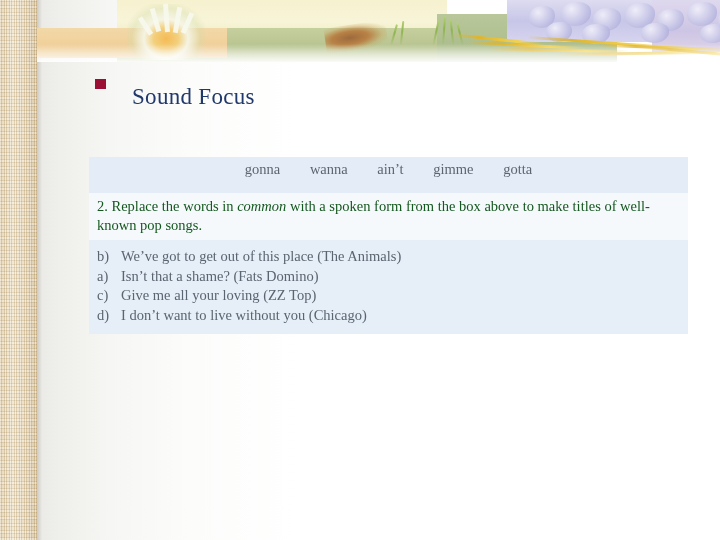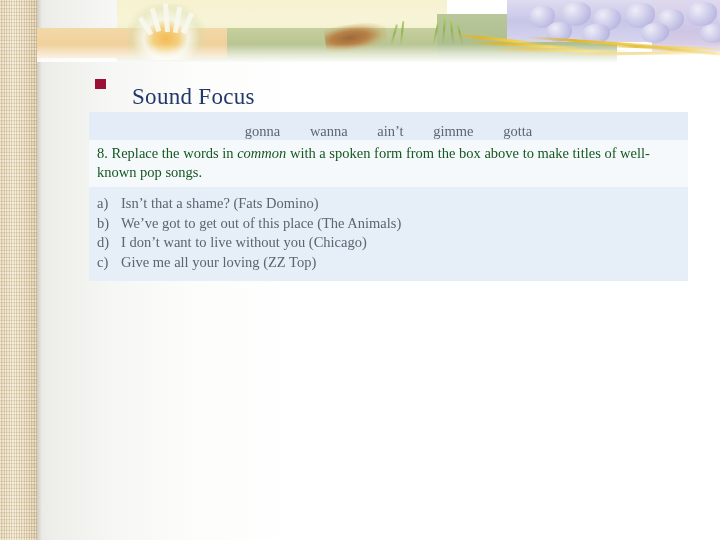--- a/index.html
+++ b/index.html
@@ -175,25 +175,26 @@
   }
   #speaker-icon {
     position: absolute;
     right: 84px; top: 3px;
     width: 24px; height: 21px;
   }
 
   
   #band-words {
     background: #e4ecf7;
-    height: 28px;
+    height: 36px;
     text-align: center;
-    padding-top: 11px;
+    padding-top: 4px;
     font-size: 14.5px;
     color: #5d6670;
+    margin-top: 45px;
   }
   #band-words .w { display: inline-block; margin: 0 13px; }
 
   
   #band-instruction {
     background: #f6f9fc;
     padding: 4px 8px 5px 8px;
     font-size: 14.5px;
     line-height: 19px;
     color: #14571f;
@@ -279,32 +280,32 @@
 
     <div class="band" id="band-words">
       <span class="w">gonna</span>
       <span class="w">wanna</span>
       <span class="w">ain’t</span>
       <span class="w">gimme</span>
       <span class="w">gotta</span>
     </div>
 
     <div class="band" id="band-instruction">
-      <span>8. Replace the words in </span><span class="it">common</span><span> with a spoken form from the box above to make titles of well-known pop songs.</span>
+      <span>2. Replace the words in </span><span class="it">common</span><span> with a spoken form from the box above to make titles of well-known pop songs.</span>
     </div>
 
     <div class="band" id="band-list">
+      <div class="song-row">
+        <span class="song-label">b)</span><span>We’ve got to get out of this place (The Animals)</span>
+      </div>
       <div class="song-row">
         <span class="song-label">a)</span><span>Isn’t that a shame?  (Fats Domino)</span>
       </div>
       <div class="song-row">
-        <span class="song-label">b)</span><span>We’ve got to get out of this place (The Animals)</span>
+        <span class="song-label">c)</span><span>Give me all your loving (ZZ Top)</span>
       </div>
       <div class="song-row">
         <span class="song-label">d)</span><span>I don’t want to live without you (Chicago)</span>
       </div>
-      <div class="song-row">
-        <span class="song-label">c)</span><span>Give me all your loving (ZZ Top)</span>
-      </div>
     </div>
 
   </div>
 </div>
 
 </body></html>

